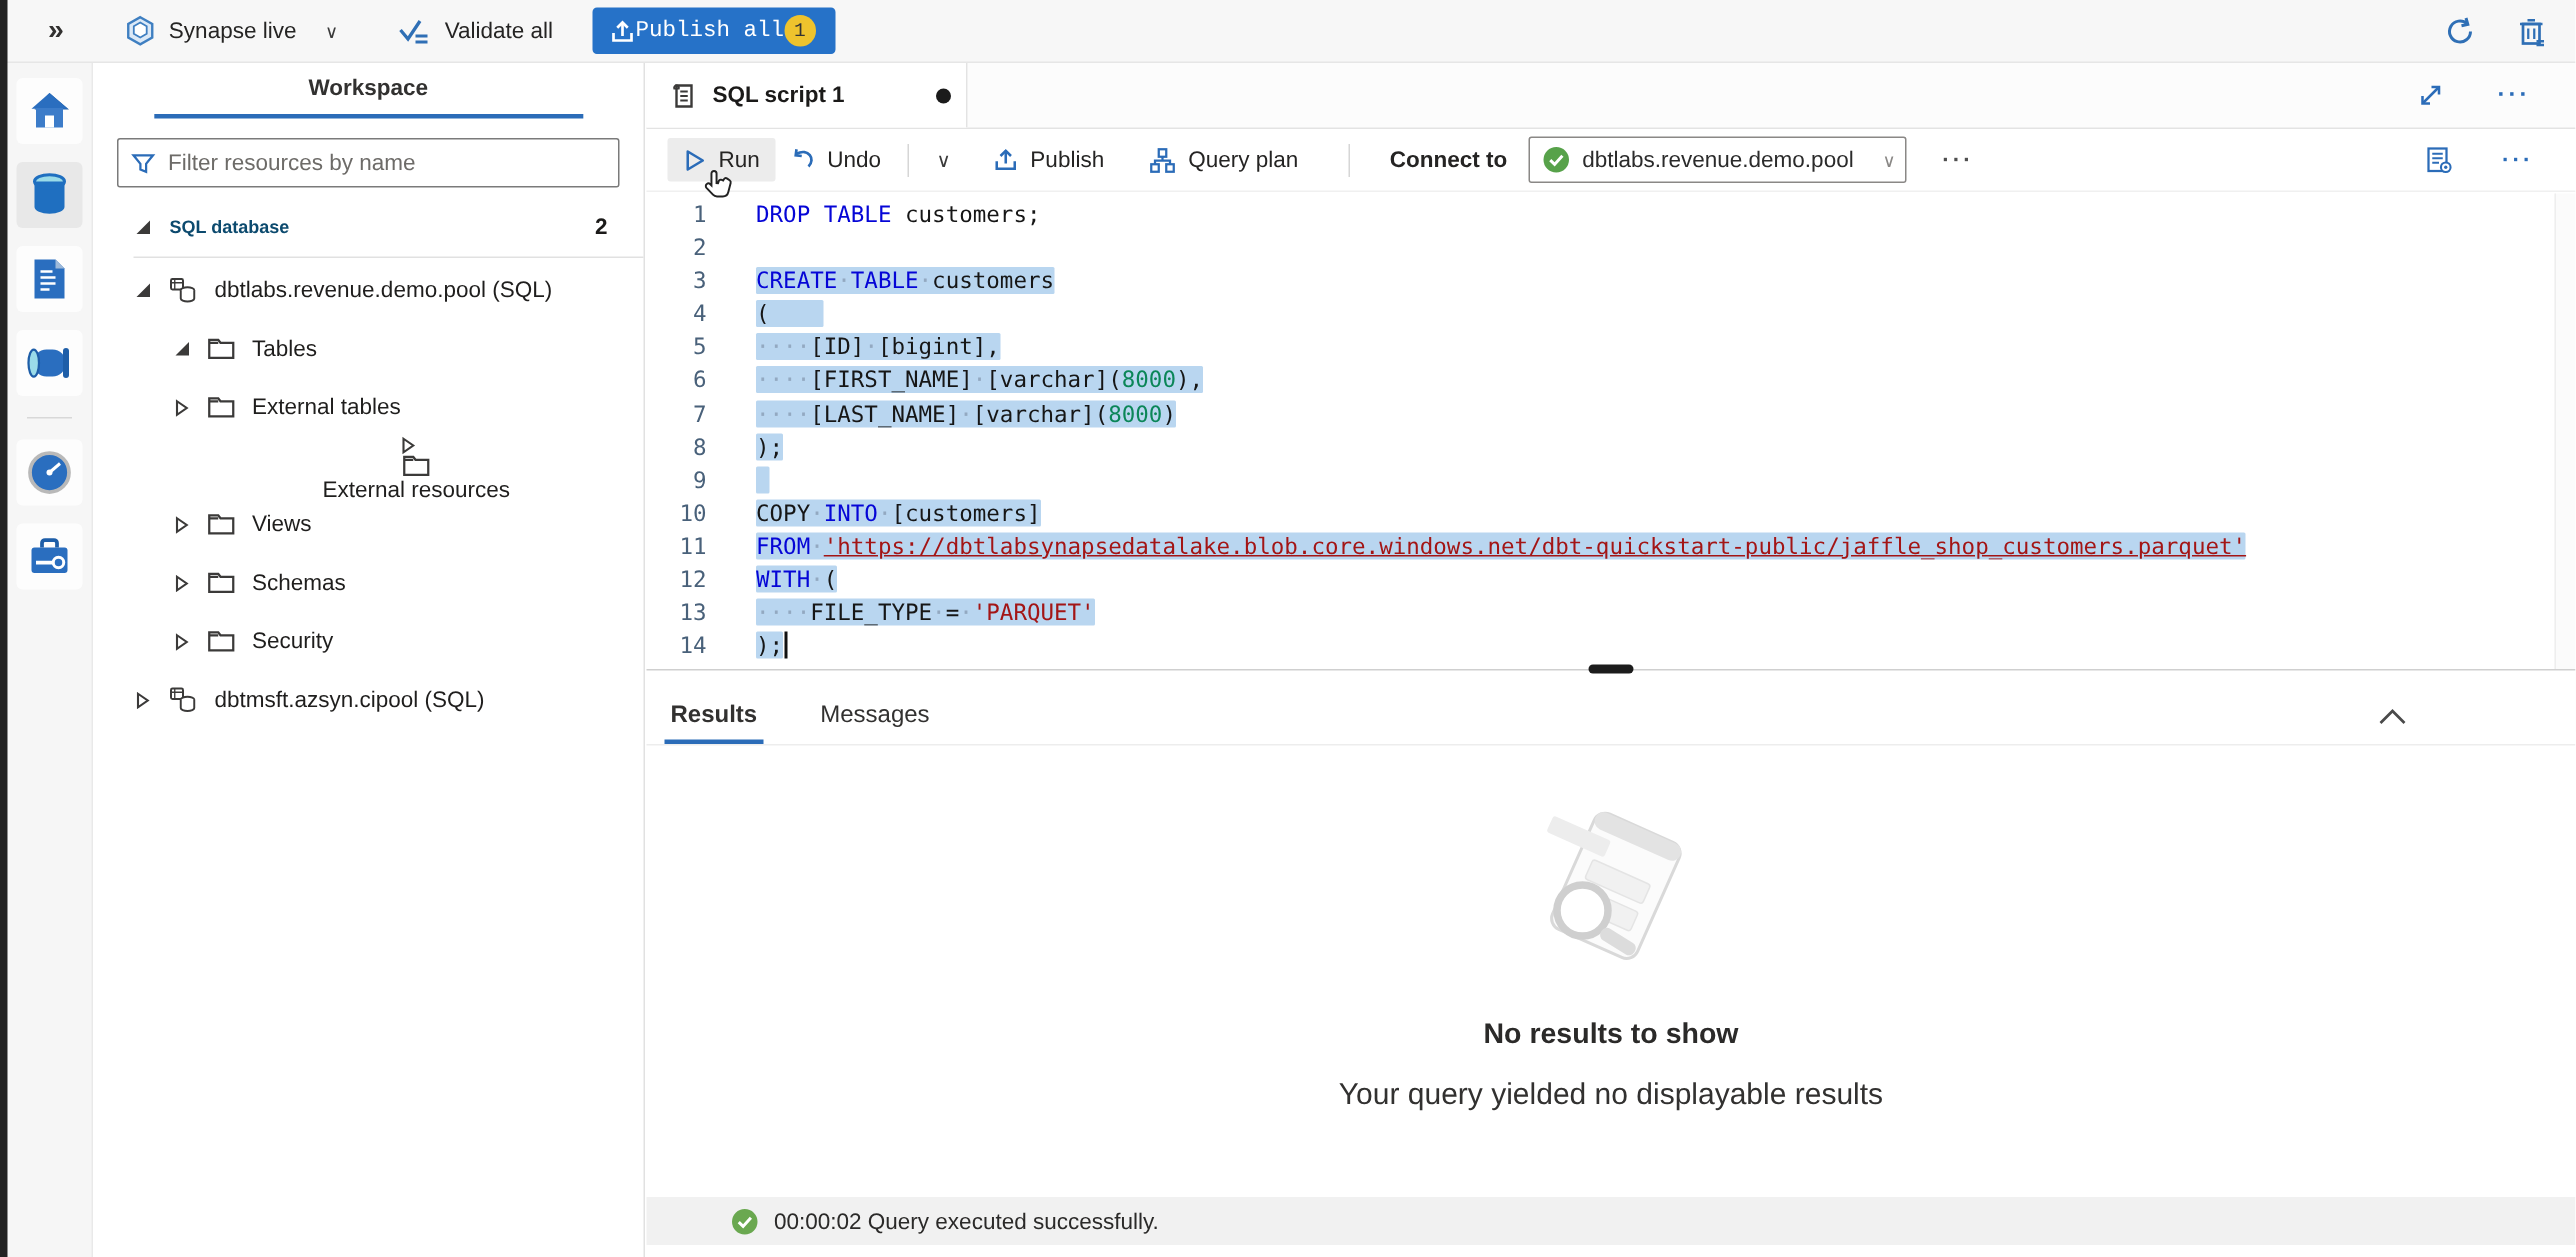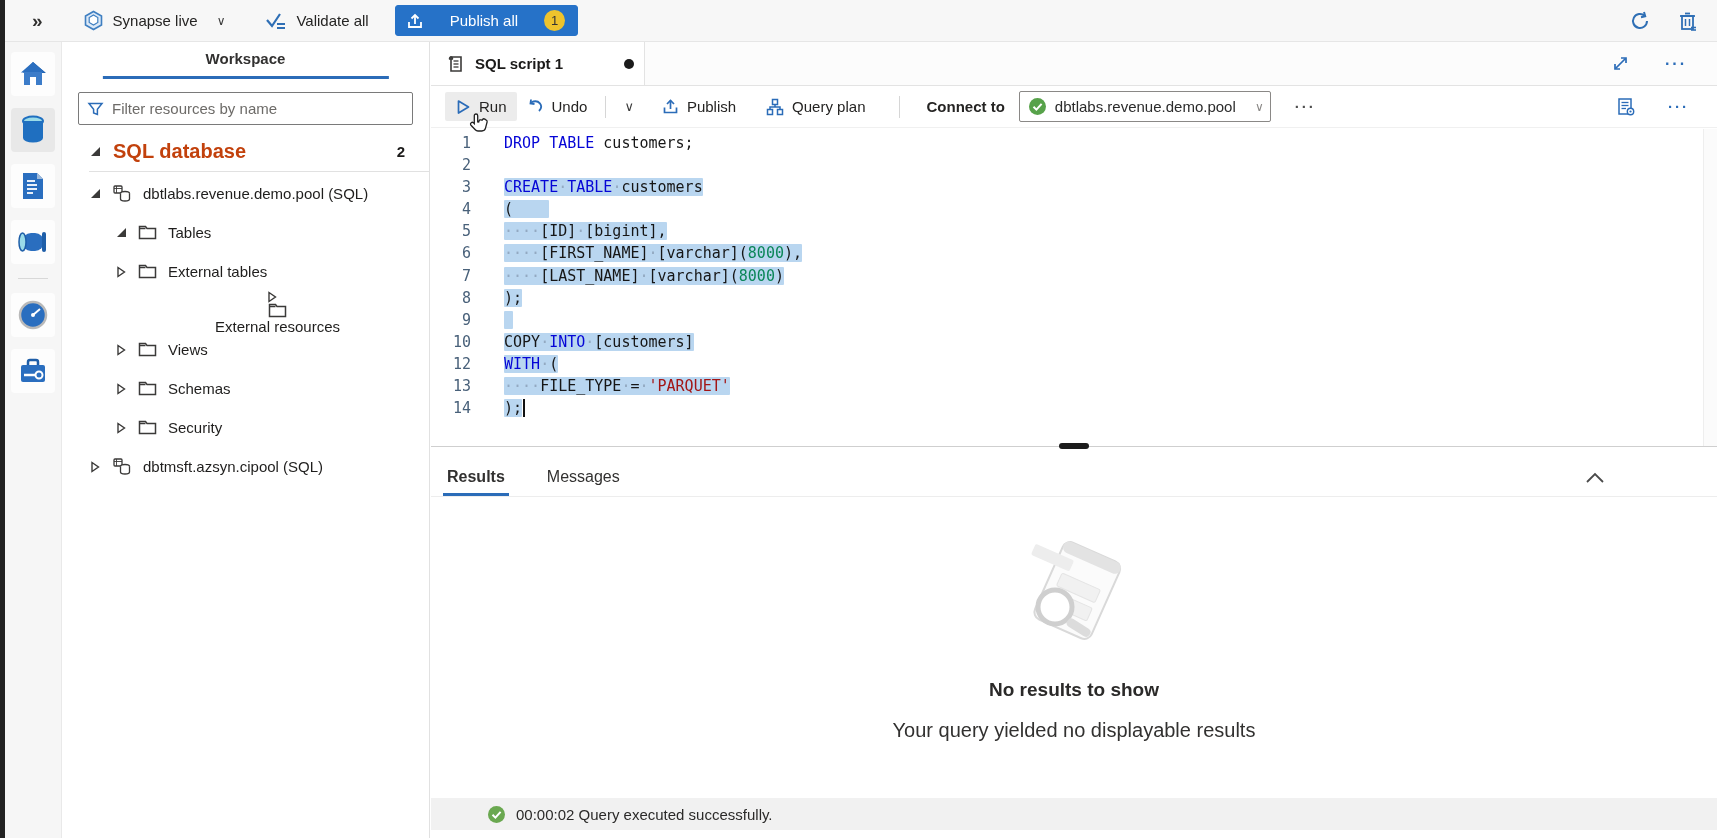--- a/index.html
+++ b/index.html
@@ -9,21 +9,21 @@
   
   .dark-edge { position:absolute; left:0; top:0; width:5px; height:838px; background:#222; z-index:60; }
 
   
   .topbar { position:absolute; left:0; top:0; width:1717px; height:42px; background:#f7f7f7; border-bottom:1px solid #e6e6e6; display:flex; align-items:center; z-index:40; }
   .tb-chevrons { margin-left:32px; font-size:19px; font-weight:bold; color:#323130; letter-spacing:-2px; }
   .tb-group { display:flex; align-items:center; margin-left:42px; gap:9px; }
   .tb-label { font-size:15px; color:#252423; }
   .tb-caret { color:#3a3a3a; font-size:12px; margin-left:10px; }
   .tb-validate { display:flex; align-items:center; gap:9px; margin-left:40px; }
-  .btn-publish-all { display:flex; align-items:center; gap:26px; margin-left:26px; height:31px; padding:0 12px 0 10px; background:#2672c8; border:1px solid #2672c8; border-radius:3px; color:#fff; font-size:15px; cursor:pointer; }
+  .btn-publish-all { display:flex; align-items:center; gap:0; margin-left:26px; height:31px; padding:0 12px 0 10px; background:#2672c8; border:1px solid #2672c8; border-radius:3px; color:#fff; font-size:15px; cursor:pointer;font-family:Liberation Mono, monospace; }
   .badge { min-width:21px; height:21px; border-radius:11px; background:#eec32d; color:#333; font-size:13px; display:flex; align-items:center; justify-content:center; padding:0 4px; }
   .tb-right { margin-left:auto; display:flex; align-items:center; gap:26px; margin-right:18px; }
 
   
   .rail { position:absolute; left:5px; top:42px; width:57px; height:796px; background:#f6f6f6; border-right:1px solid #e9e9e9; display:flex; flex-direction:column; align-items:center; padding-top:10px; z-index:30; }
   .rail-item { width:44px; height:44px; margin-bottom:12px; display:flex; align-items:center; justify-content:center; border-radius:4px; cursor:pointer; background:#fdfdfd; }
   .rail-item.active { background:#e8e8e8; }
   .rail-div { width:30px; border-top:1px solid #d8d8d8; margin:2px 0 14px 0; }
 
   
@@ -35,21 +35,21 @@
   .dp-tabs { display:flex; height:36px; }
   .dp-tab { flex:1; text-align:center; font-size:15px; color:#323130; position:relative; padding-top:8px; cursor:pointer; }
   .dp-tab.active { font-weight:bold; }
   .dp-tab.active::after { content:""; position:absolute; left:50%; transform:translateX(-50%); bottom:-1px; width:78%; height:3px; background:#2b6cb8; }
   .dp-filter { margin:14px 16px 6px 16px; height:33px; border:1px solid #7a7a7a; border-radius:2px; display:flex; align-items:center; padding:0 8px; gap:8px; background:#fff; }
   .dp-filter input { border:none; outline:none; flex:1; font-size:15px; color:#444; font-family:"Liberation Sans",sans-serif; background:transparent; }
   .dp-filter input::placeholder { color:#6d6b68; }
 
   .tree { margin-top:8px; font-size:15px; }
   .tree-section { display:flex; align-items:center; height:36px; padding-left:27px; cursor:pointer; }
-  .tree-section .lbl { font-weight:bold; font-size:20px; color:#c2410c; margin-left:12px; }
+  .tree-section .lbl { font-weight:bold; font-size:12px; color:#0c4a6e; margin-left:12px; }
   .tree-section .count { margin-left:auto; margin-right:24px; font-weight:bold; color:#1b1a19; font-size:15px; }
   .tree-divider { border-top:1px solid #e1e1e1; margin:2px 0 2px 27px; }
   .tree-row { display:flex; align-items:center; height:39px; cursor:pointer; color:#1f1e1d; }
   .tree-row .lbl { margin-left:11px; white-space:nowrap; }
   .expander { width:12px; display:flex; justify-content:center; color:#3b3a39; flex:0 0 12px; }
   .tree-icon { margin-left:11px; display:flex; }
 
   
   .editor { position:absolute; left:431px; top:42px; width:1286px; height:796px; background:#fff; }
 
@@ -494,20 +494,21 @@
       <div class="code-line"><span class="ln">1</span><span class="lc"><span class="tk-kw">DROP</span><span class="tk-pl"> </span><span class="tk-kw">TABLE</span><span class="tk-pl"> </span><span class="tk-id">customers;</span></span></div>
       <div class="code-line"><span class="ln">2</span><span class="lc"></span></div>
       <div class="code-line"><span class="ln">3</span><span class="lc"><span class="sel"><span class="tk-kw">CREATE</span><span class="tk-ws">·</span><span class="tk-kw">TABLE</span><span class="tk-ws">·</span><span class="tk-id">customers</span></span></span></div>
       <div class="code-line"><span class="ln">4</span><span class="lc"><span class="sel"><span class="tk-id">(</span><span class="tk-pl">&nbsp;&nbsp;&nbsp;&nbsp;</span></span></span></div>
       <div class="code-line"><span class="ln">5</span><span class="lc"><span class="sel"><span class="tk-ws">····</span><span class="tk-id">[ID]</span><span class="tk-ws">·</span><span class="tk-id">[bigint],</span></span></span></div>
       <div class="code-line"><span class="ln">6</span><span class="lc"><span class="sel"><span class="tk-ws">····</span><span class="tk-id">[FIRST_NAME]</span><span class="tk-ws">·</span><span class="tk-id">[varchar](</span><span class="tk-num">8000</span><span class="tk-id">),</span></span></span></div>
       <div class="code-line"><span class="ln">7</span><span class="lc"><span class="sel"><span class="tk-ws">····</span><span class="tk-id">[LAST_NAME]</span><span class="tk-ws">·</span><span class="tk-id">[varchar](</span><span class="tk-num">8000</span><span class="tk-id">)</span></span></span></div>
       <div class="code-line"><span class="ln">8</span><span class="lc"><span class="sel"><span class="tk-id">);</span></span></span></div>
       <div class="code-line"><span class="ln">9</span><span class="lc"><span class="sel"><span class="tk-pl">&nbsp;</span></span></span></div>
       <div class="code-line"><span class="ln">10</span><span class="lc"><span class="sel"><span class="tk-id">COPY</span><span class="tk-ws">·</span><span class="tk-kw">INTO</span><span class="tk-ws">·</span><span class="tk-id">[customers]</span></span></span></div>
+      <div class="code-line"><span class="ln">11</span><span class="lc"><span class="sel"><span class="tk-kw">FROM</span><span class="tk-ws">·</span><span class="tk-str tk-link">'https://dbtlabsynapsedatalake.blob.core.windows.net/dbt-quickstart-public/jaffle_shop_customers.parquet'</span></span></span></div>
       <div class="code-line"><span class="ln">12</span><span class="lc"><span class="sel"><span class="tk-kw">WITH</span><span class="tk-ws">·</span><span class="tk-id">(</span></span></span></div>
       <div class="code-line"><span class="ln">13</span><span class="lc"><span class="sel"><span class="tk-ws">····</span><span class="tk-id">FILE_TYPE</span><span class="tk-ws">·</span><span class="tk-id">=</span><span class="tk-ws">·</span><span class="tk-str">'PARQUET'</span></span></span></div>
       <div class="code-line"><span class="ln">14</span><span class="lc"><span class="sel"><span class="tk-id">);</span></span><span class="caret-bar"></span></span></div>
     </div>
   <div class="vscroll">
       <div class="thumb"></div>
     </div>
 
   <div class="results">
     <div class="splitter-handle"></div>

